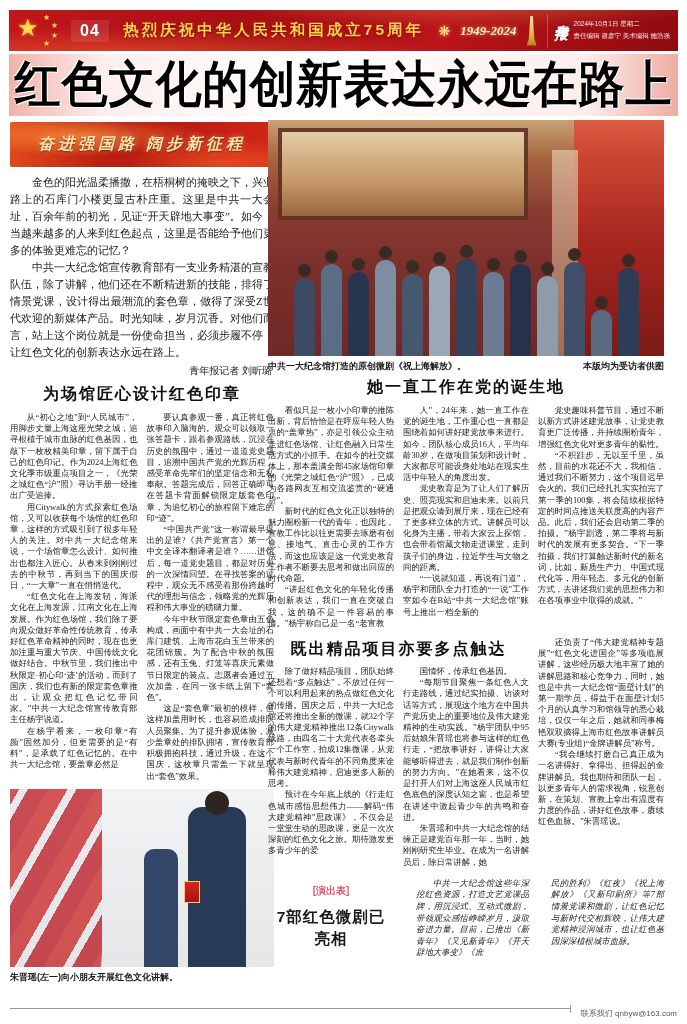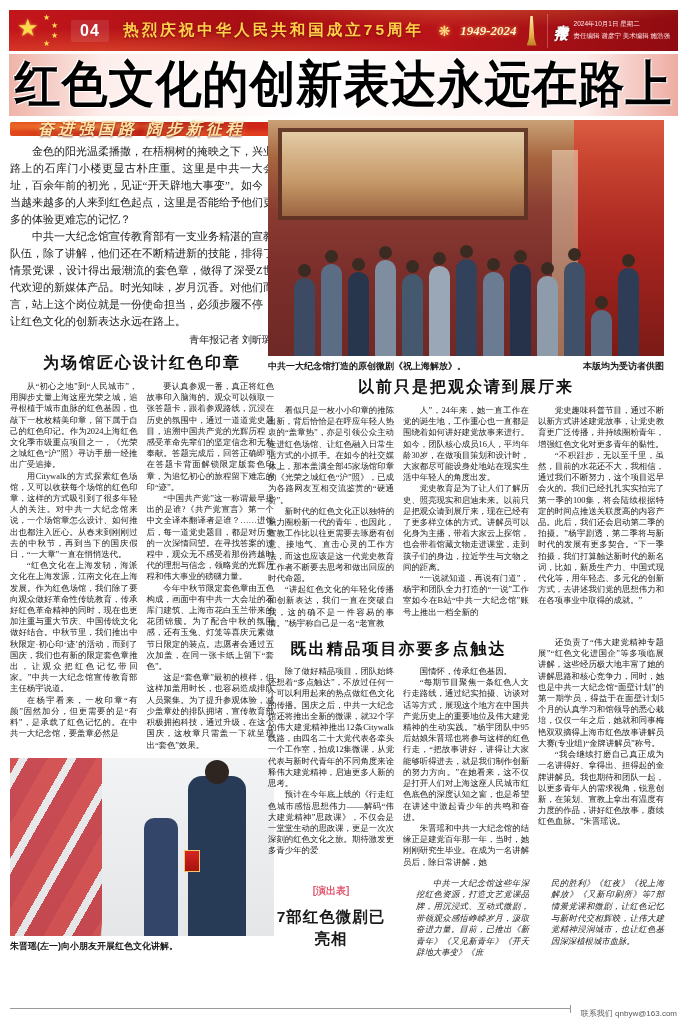--- a/index.html
+++ b/index.html
@@ -41,21 +41,21 @@
   
   .headline-band { position:absolute; left:9px; top:54px; right:9px; height:62px;
     background:linear-gradient(90deg,#efb3a8 0%,#fdeeec 14%,#ffffff 45%,#fdeeec 86%,#eeaca2 100%);
     display:flex; align-items:center; justify-content:center; }
   .headline { font-family:"Liberation Sans","DejaVu Sans",sans-serif; font-weight:900; color:#000;
     font-size:46px; letter-spacing:1px; white-space:nowrap; transform:scaleY(1.08);
     text-shadow:1px 1px 0 #fff,-1px -1px 0 #fff; }
 
   
   .left-col { position:absolute; left:10px; top:122px; width:264px; }
-  .section-banner { height:14px; border-radius:2px; display:flex; align-items:center; justify-content:center;
+  .section-banner { height:45px; border-radius:2px; display:flex; align-items:center; justify-content:center;
     background:
       radial-gradient(ellipse at 25% 30%, rgba(255,150,60,.7) 0%, transparent 45%),
       radial-gradient(ellipse at 80% 90%, rgba(255,110,40,.5) 0%, transparent 40%),
       linear-gradient(95deg,#e24a1a 0%,#b31410 45%,#d2271a 100%);
     margin-bottom:7px; }
   .section-banner span { color:#ffe3a6; font-family:"Liberation Serif",serif; font-style:italic; font-weight:bold;
     font-size:16px; letter-spacing:4px; text-shadow:0 1px 2px rgba(100,10,0,.8),0 0 6px rgba(255,230,150,.5); }
   .intro { font-size:11px; line-height:17px; }
   .intro p { text-indent:2em; text-align:justify; }
   .byline { text-align:right; font-size:10px; font-weight:normal; margin:3px 2px 6px 0;
@@ -227,21 +227,21 @@
           <div class="person"></div>
           <div class="person kneel"></div>
         <div class="person"></div>
       </div>
     </div>
     <div class="cap-row">
       <div class="caption">中共一大纪念馆打造的原创微剧《祝上海解放》。</div>
       <div class="caption">本版均为受访者供图</div>
     </div>
 
-    <div class="art-title">以前只是把观众请到展厅来</div>
+    <div class="art-title">她一直工作在党的诞生地</div>
     <div class="cols3">
       <div class="bodycol">
           <p>看似只是一枚小小印章的推陈出新，背后恰恰是在呼应年轻人热衷的“盖章热”，亦是引领公众主动走进红色场馆、让红色融入日常生活方式的小抓手。在如今的社交媒体上，那本盖满全部45家场馆印章的《光荣之城红色“沪”照》，已成为各路网友互相交流鉴赏的“硬通货”。</p>
           <p>新时代的红色文化正以独特的魅力圈粉新一代的青年，也因此，宣教工作比以往更需要去琢磨有创意、接地气、直击心灵的工作方法，而这也应该是这一代党史教育工作者不断要去思考和做出回应的时代命题。</p>
           <p>“讲起红色文化的年轻化传播和创新表达，我们一直在突破自我，这的确不是一件容易的事情。”杨宇称自己是一名“老宣教</p>
         </div>
       <div class="bodycol">
           <p>人”，24年来，她一直工作在党的诞生地，工作重心也一直都是围绕着如何讲好建党故事来进行。如今，团队核心成员16人，平均年龄30岁，在做项目策划和设计时，大家都尽可能设身处地站在现实生活中年轻人的角度出发。</p>
           <p>党史教育是为了让人们了解历史、照亮现实和启迪未来。以前只是把观众请到展厅来，现在已经有了更多样立体的方式。讲解员可以化身为主播，带着大家云上探馆，也会带着馆藏文物走进课堂，走到孩子们的身边，拉近学生与文物之间的距离。</p>
           <p>“一说就知道，再说有门道”，杨宇和团队全力打造的“一说”工作室如今在B站“中共一大纪念馆”账号上推出一档全新的</p>

